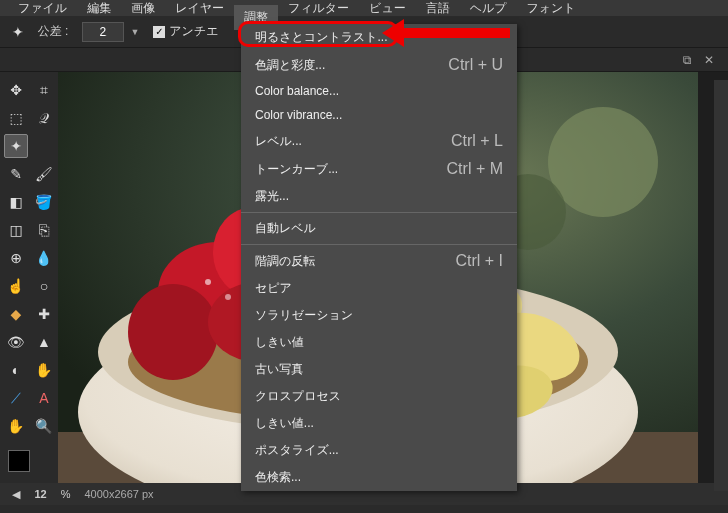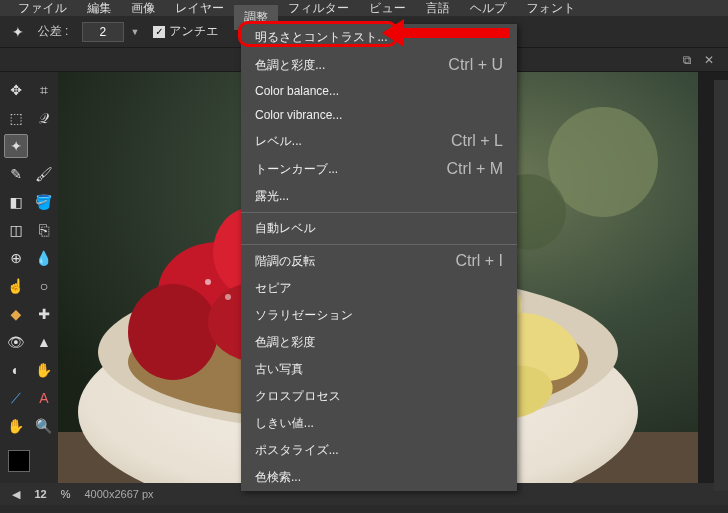--- a/index.html
+++ b/index.html
@@ -200,21 +200,21 @@
       <span>階調の反転</span>
       <span class="menu-shortcut">Ctrl + I</span>
     </div>
     <div class="menu-item">
       <span>セピア</span>
     </div>
     <div class="menu-item">
       <span>ソラリゼーション</span>
     </div>
     <div class="menu-item">
-      <span>色調と彩度</span>
+      <span>しきい値</span>
     </div>
     <div class="menu-item">
       <span>古い写真</span>
     </div>
     <div class="menu-item">
       <span>クロスプロセス</span>
     </div>
     <div class="menu-item">
       <span>しきい値...</span>
     </div>

